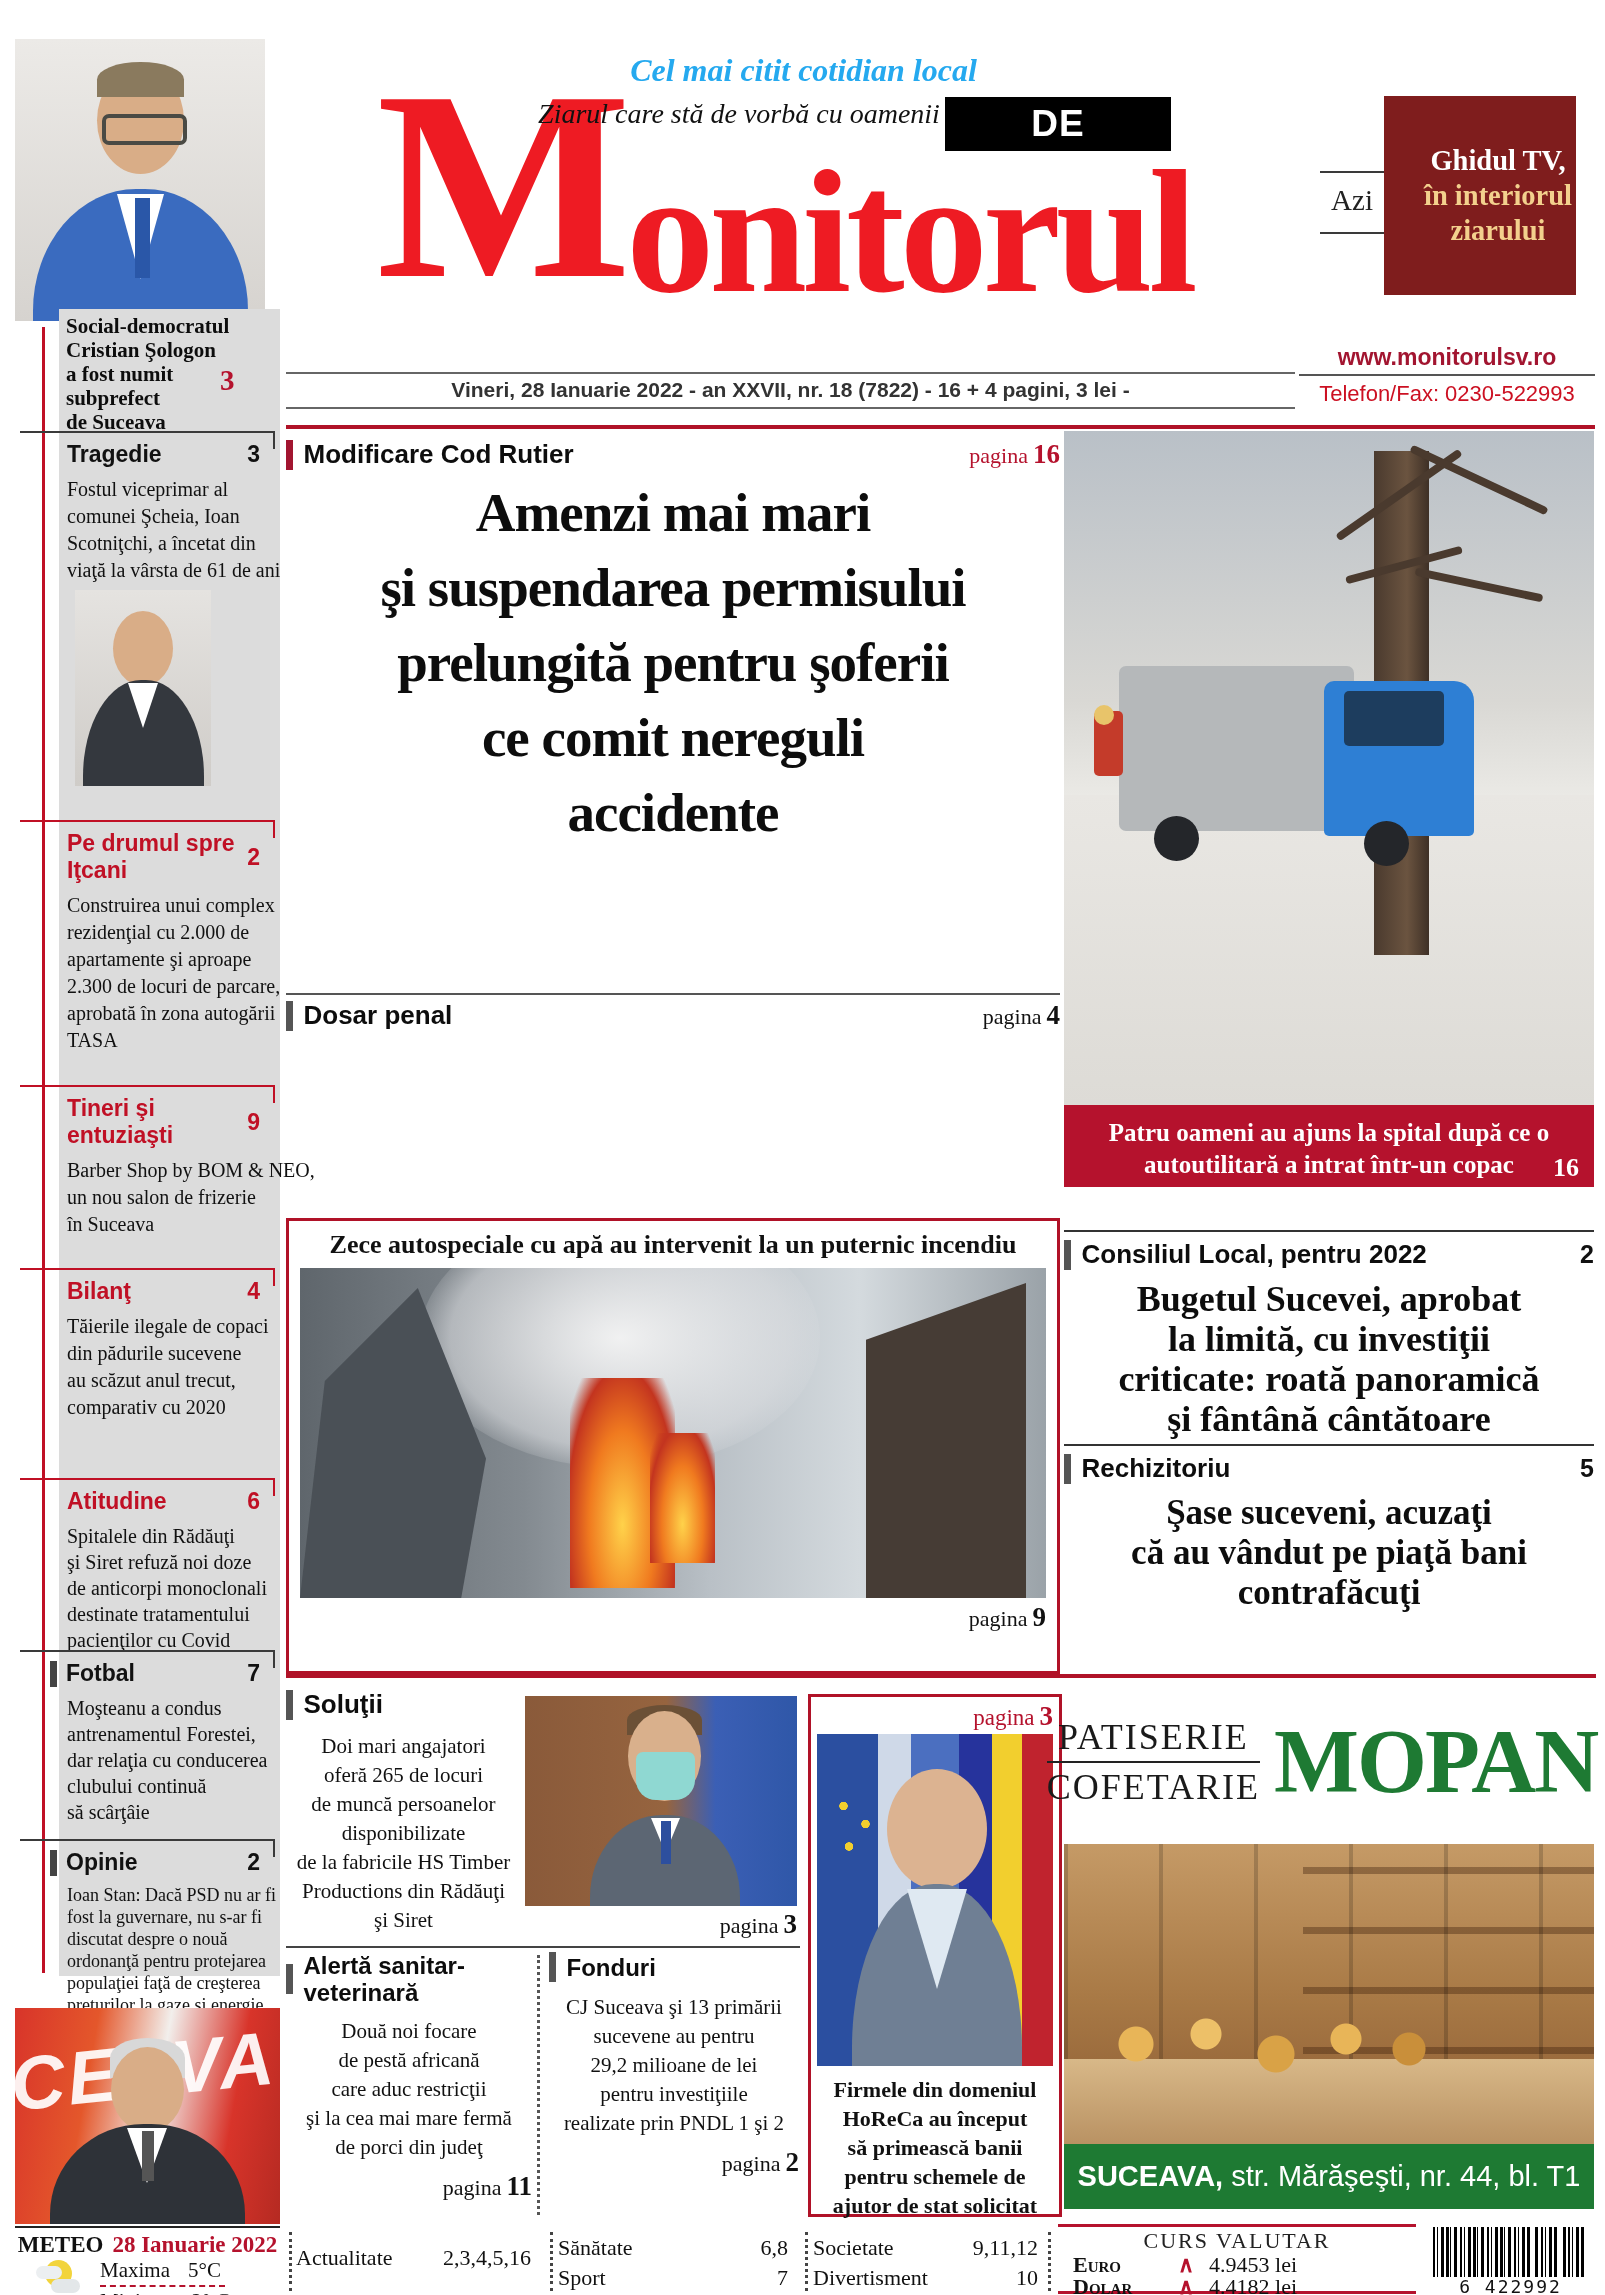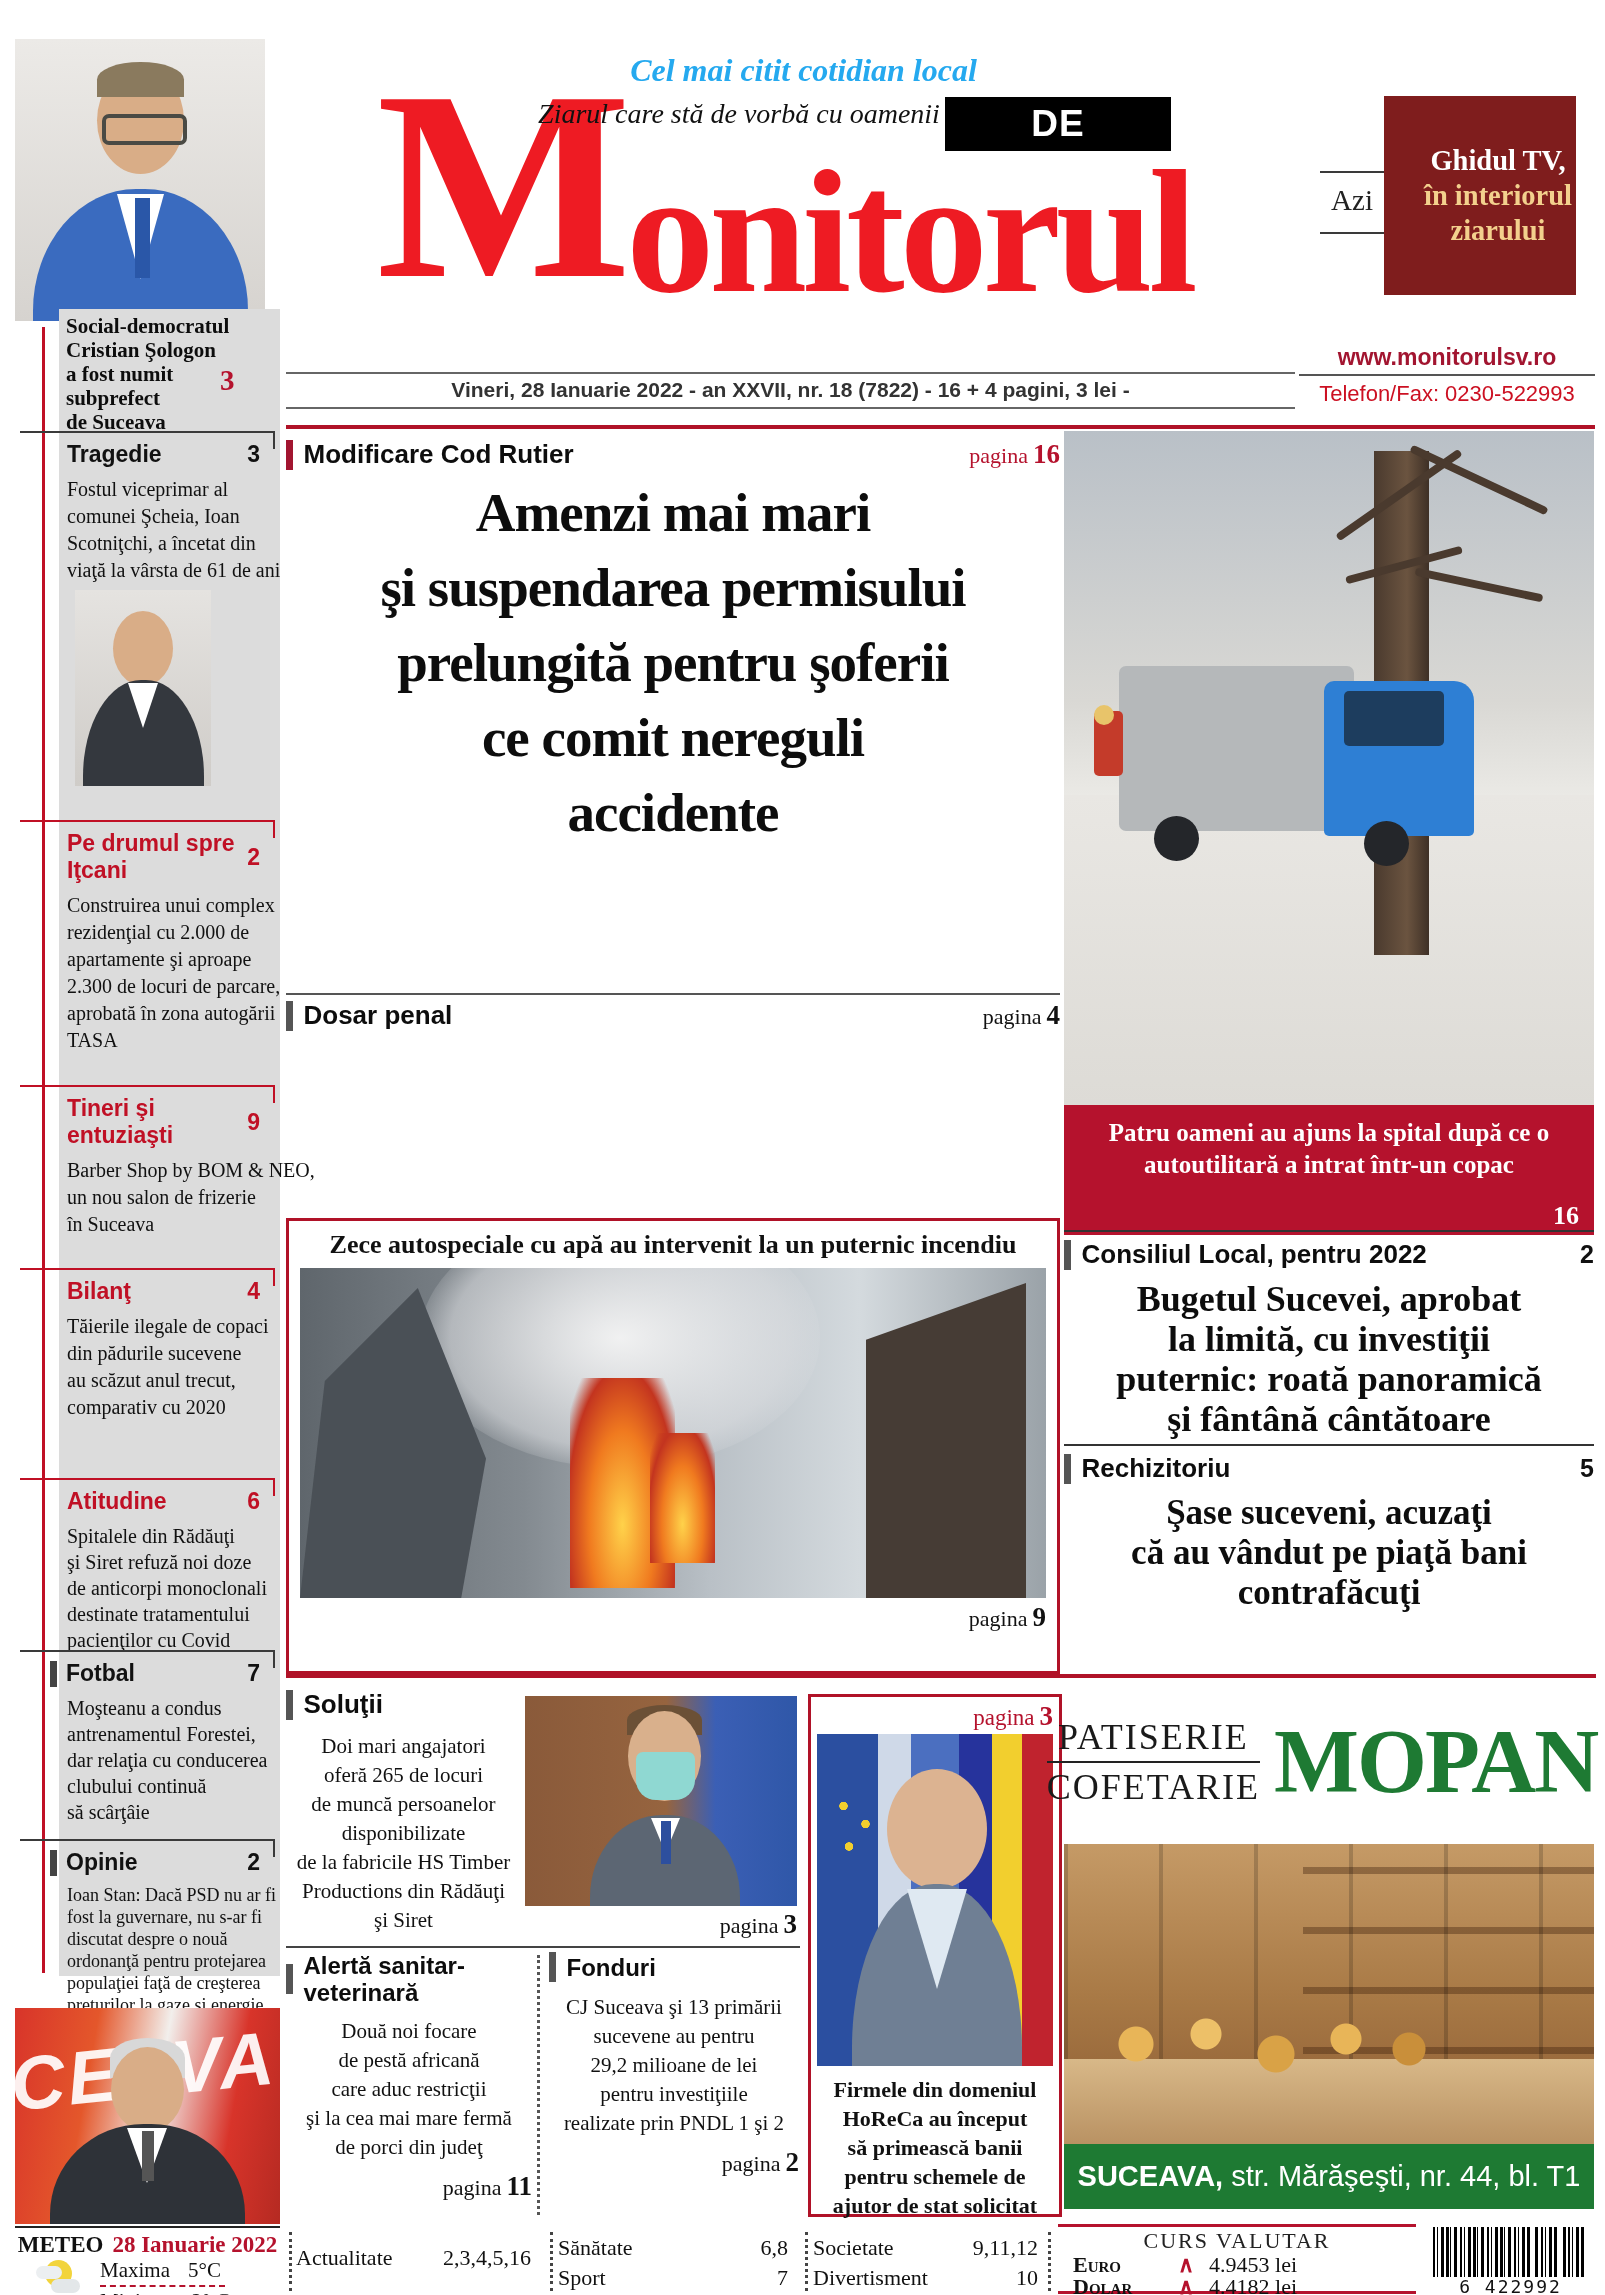--- a/index.html
+++ b/index.html
@@ -127,21 +127,21 @@
   #truck-photo .snow{position:absolute;left:0;bottom:0;width:100%;height:46%;
         background:linear-gradient(#e9e7e3,#dddbd6);}
   #truck-photo .trunk{position:absolute;left:310px;top:20px;width:55px;height:504px;
         background:linear-gradient(90deg,#4a3a2e,#6b5440 60%,#3e3026);}
   #truck-photo .branch{position:absolute;width:150px;height:8px;background:#4a3a2e;border-radius:4px;}
   #truck-photo .tarp{position:absolute;left:55px;top:235px;width:235px;height:165px;background:#b5b8ba;border-radius:7px;}
   #truck-photo .cab{position:absolute;left:260px;top:250px;width:150px;height:155px;background:#2e7fd4;border-radius:10px 20px 5px 5px;}
   #truck-photo .win{position:absolute;left:280px;top:260px;width:100px;height:55px;background:#1d3d5e;border-radius:5px;}
   #truck-photo .wheel{position:absolute;width:45px;height:45px;border-radius:50%;background:#24262a;}
   #truck-photo .ff{position:absolute;left:30px;top:280px;width:29px;height:65px;background:#c43b2a;border-radius:5px;}
-  #accident-caption{left:1064px;top:1105px;width:530px;height:130px;background:#b5122d;color:#fff;text-align:center;padding-top:12px;box-sizing:border-box;}
+  #accident-caption{left:1064px;top:1105px;width:530px;height:82px;background:#b5122d;color:#fff;text-align:center;padding-top:12px;box-sizing:border-box;}
   #accident-caption .ln{font:bold 25px "Liberation Serif",serif;line-height:32px;}
   #accident-caption .num{position:absolute;right:15px;bottom:4px;font:bold 26px "Liberation Serif",serif;}
   .rsec{left:1064px;width:530px;border-top:2px solid #333;}
   .rsec .krow{margin-top:7px;}
   .rhl{text-align:center;font-weight:bold;color:#0d0d0d;margin-top:9px;}
   #consiliul{top:1230px;} #consiliul .rhl{font-size:36px;line-height:40px;}
   #rechizitoriu{top:1444px;} #rechizitoriu .rhl{font-size:35px;line-height:40px;}
   .rsec .num{margin-left:auto;font:bold 25px "Liberation Sans",sans-serif;color:#111;}
 
   
@@ -496,21 +496,21 @@
 
   <div class="abs rsec" id="consiliul">
     <div class="krow">
         <span class="kbar kbar-gray"></span>
       <span class="klabel">Consiliul Local, pentru 2022</span>
       <span class="num">2</span>
     </div>
     <div class="rhl">
       <div>Bugetul Sucevei, aprobat</div>
       <div>la limită, cu investiţii</div>
-      <div>puternic: roată panoramică</div>
+      <div>criticate: roată panoramică</div>
       <div>şi fântână cântătoare</div>
     </div>
   </div>
 
   <div class="abs rsec" id="rechizitoriu">
     <div class="krow">
         <span class="kbar kbar-gray"></span>
       <span class="klabel">Rechizitoriu</span>
       <span class="num">5</span>
     </div>

